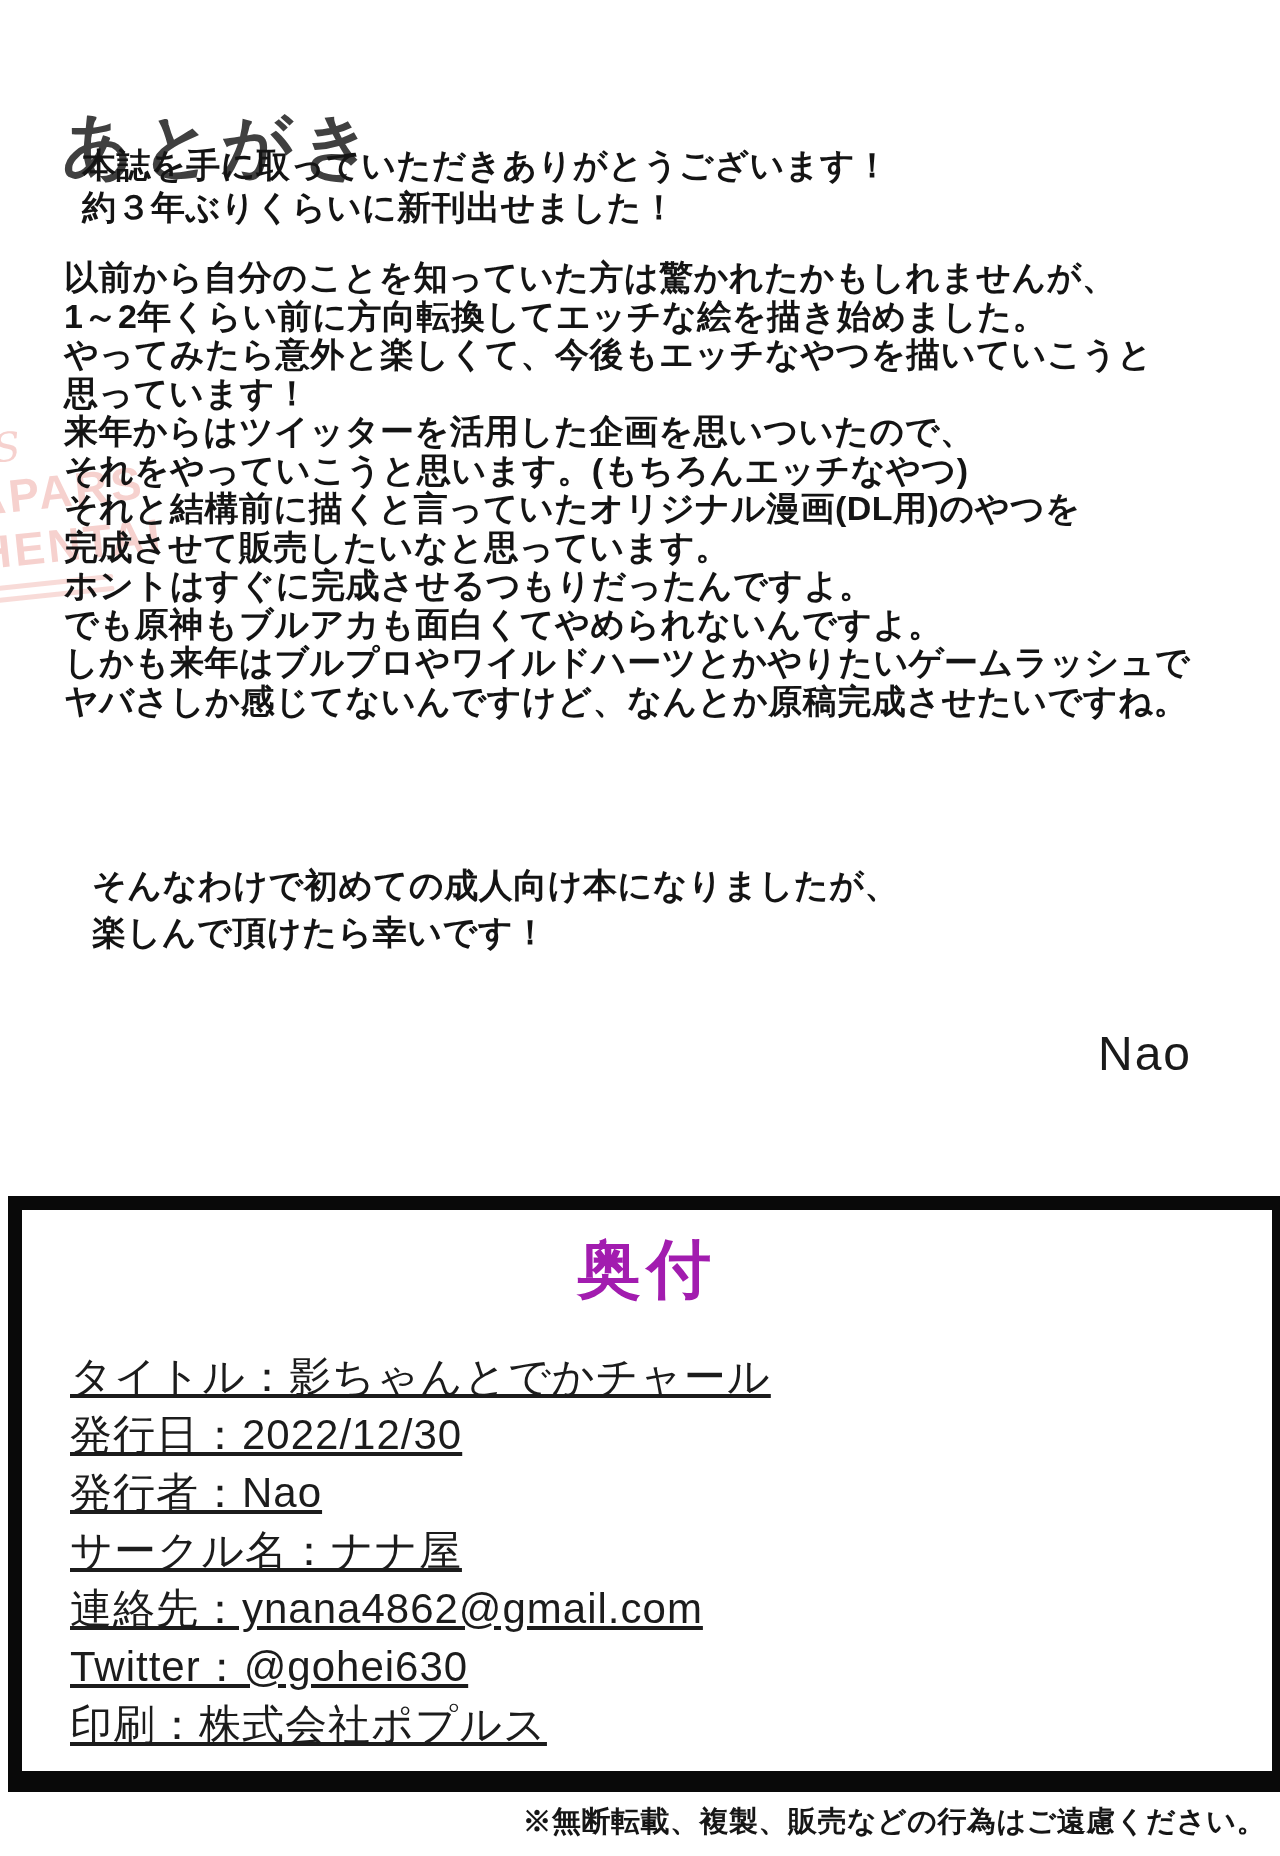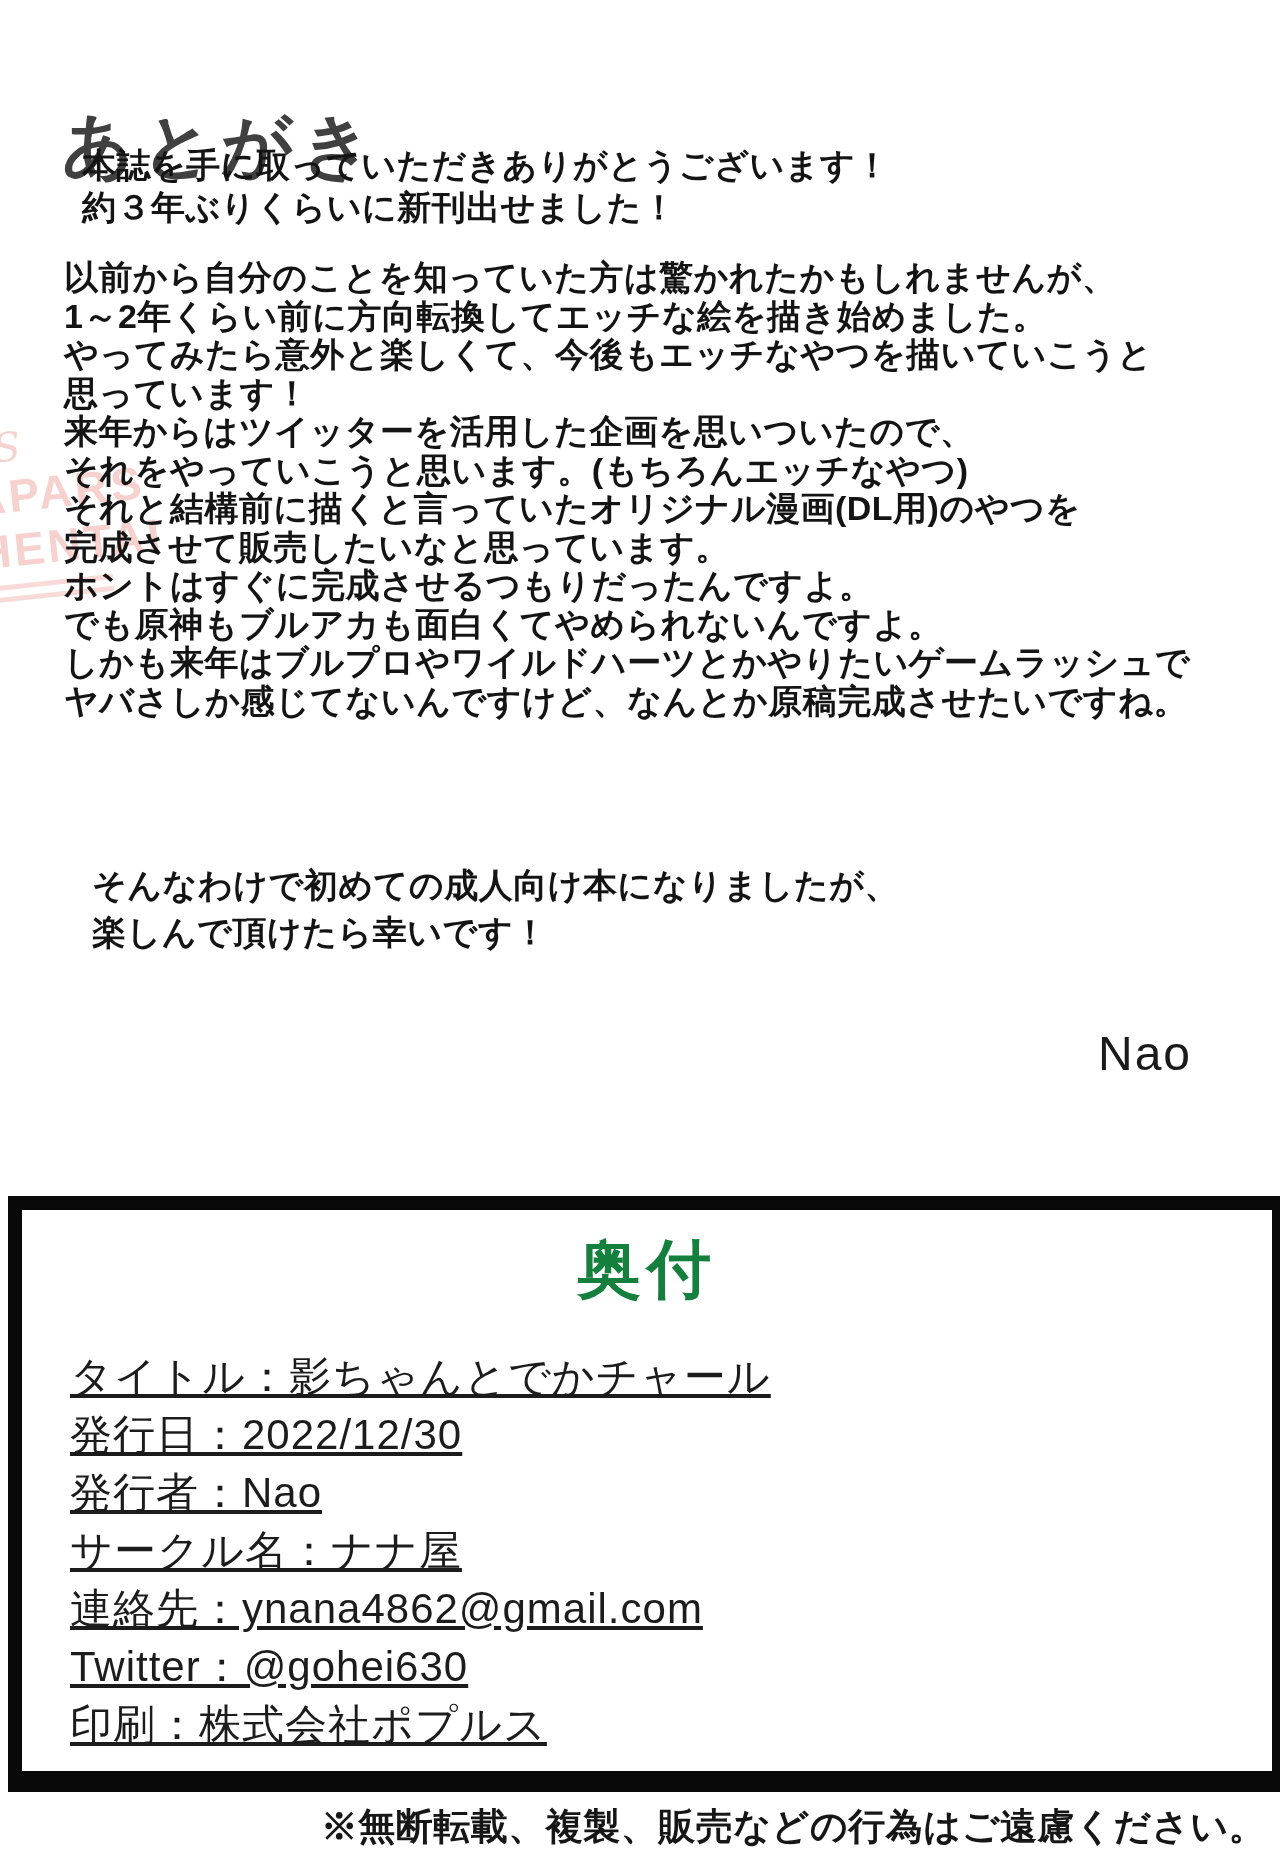--- a/index.html
+++ b/index.html
@@ -95,21 +95,21 @@
     background: #ffffff;
   }
   .colophon-title {
     position: absolute;
     left: 0; right: 0;
     top: 16px;
     text-align: center;
     font-size: 64px;
     font-weight: 700;
     letter-spacing: 6px;
-    color: #15803d;
+    color: #a21caf;
   }
   .colophon-entries {
     position: absolute;
     left: 48px;
     top: 138px;
     right: 20px;
   }
   .colophon-entry {
     display: block;
     font-size: 42px;
@@ -119,21 +119,21 @@
     color: #1c1c1c;
     white-space: nowrap;
     text-decoration: underline;
   }
 
   
   .footer-note {
     position: absolute;
     right: 14px;
     top: 1802px;
-    font-size: 37px;
+    font-size: 29px;
     font-weight: 600;
     letter-spacing: 0.5px;
     color: #161616;
   }
 </style>
 </head>
 <body>
 
 <div class="page">
 

